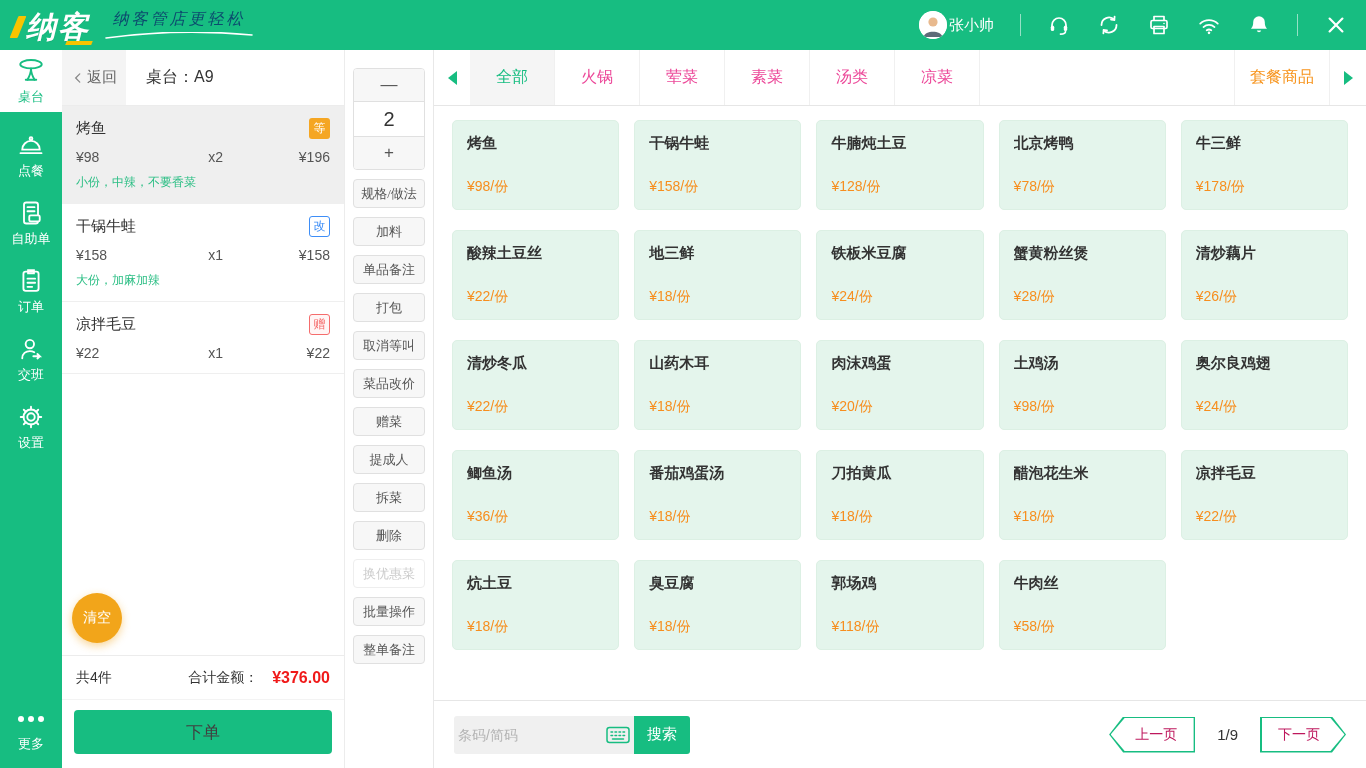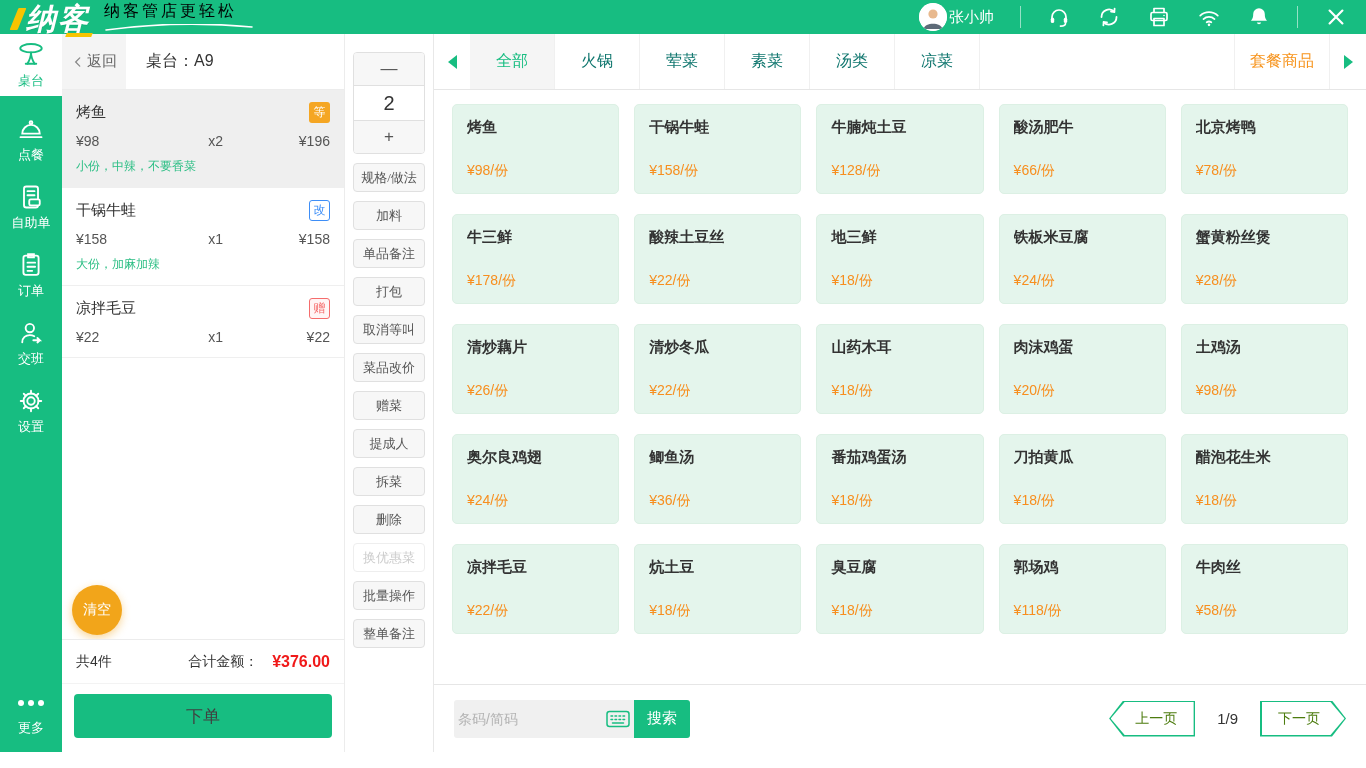--- a/index.html
+++ b/index.html
@@ -1,27 +1,27 @@
 <!DOCTYPE html>
 <html><head>
 <meta charset="utf-8">
 <style>
   * { margin:0; padding:0; box-sizing:border-box; }
   html,body { width:1366px; height:768px; overflow:hidden; }
   body { font-family:"Liberation Sans","DejaVu Sans",sans-serif; background:#fff; color:#333; }
 
   
-  .topbar { height:34px; background:#17BD81; display:flex; align-items:center; padding:0 18px 0 14px; }
+  .topbar { height:50px; background:#17BD81; display:flex; align-items:center; padding:0 18px 0 14px;text-align:center; }
   .logo { display:flex; align-items:flex-end; gap:14px; }
   .logo-mark { display:flex; align-items:center; position:relative; }
   .logo-accent { width:8px; height:22px; background:#F7C400; transform:skewX(-22deg); margin-right:4px; border-radius:1px; }
   .brand-text { color:#fff; font-size:30px; font-weight:bold; font-style:italic; letter-spacing:2px; line-height:1; text-shadow:0 1px 0 rgba(0,0,0,.08); }
   .brand-underline { position:absolute; right:-2px; bottom:-3px; width:26px; height:4px; background:#F7C400; transform:skewX(-22deg); }
   .tagline-wrap { display:flex; flex-direction:column; padding-bottom:2px; }
-  .tagline { color:#000000; font-size:16px; letter-spacing:3px; }
+  .tagline { color:#0c4a6e; font-size:16px; font-style:italic; letter-spacing:3px; }
   .tagline-swoosh { margin-top:2px; }
   .top-right { margin-left:auto; display:flex; align-items:center; gap:26px; }
   .user { display:flex; align-items:center; gap:2px; cursor:pointer; }
   .avatar { width:28px; height:28px; border-radius:50%; background:#fff; overflow:hidden; }
   .user-name { color:#fff; font-size:15px; }
   .tb-divider { width:1px; height:22px; background:rgba(255,255,255,.55); }
   .tb-icon { width:24px; height:24px; cursor:pointer; display:flex; align-items:center; justify-content:center; }
 
   
   .main { display:flex; height:718px; }
@@ -48,21 +48,21 @@
   .op-name { font-size:15px; color:#333; }
   .badge { min-width:21px; height:21px; padding:0 2px; border-radius:3px; font-size:12px; display:flex; align-items:center; justify-content:center; }
   .badge.wait { background:#F5A623; color:#fff; }
   .badge.edit { border:1px solid #3E8EF7; color:#3E8EF7; background:#fff; }
   .badge.gift { border:1px solid #F56C6C; color:#F56C6C; background:#fff5f5; }
   .op-row2 { display:flex; align-items:center; margin-top:10px; font-size:14px; color:#555; }
   .op-price { width:40%; }
   .op-qty { width:30%; text-align:center; }
   .op-total { width:30%; text-align:right; }
   .op-note { margin-top:9px; font-size:12px; color:#2BBE84; }
-  .clear-btn { position:absolute; left:10px; bottom:4px; width:50px; height:50px; border-radius:50%; background:#F2A51A; color:#fff; font-size:14px; display:flex; align-items:center; justify-content:center; cursor:pointer; box-shadow:0 3px 8px rgba(242,165,26,.45); }
+  .clear-btn { position:absolute; left:10px; bottom:12px; width:50px; height:50px; border-radius:50%; background:#F2A51A; color:#fff; font-size:14px; display:flex; align-items:center; justify-content:center; cursor:pointer; box-shadow:0 3px 8px rgba(242,165,26,.45); }
   .op-total-row { height:44px; border-top:1px solid #ececec; display:flex; align-items:center; padding:0 14px; font-size:14px; flex-shrink:0; }
   .op-count { color:#333; }
   .op-sum { margin-left:auto; color:#333; }
   .op-sum-val { color:#F01A1A; font-weight:bold; font-size:16px; margin-left:14px; }
   .op-submit-wrap { padding:10px 12px 14px; border-top:1px solid #f3f3f3; flex-shrink:0; }
   .submit-btn { width:100%; height:44px; background:#17BD81; border:none; border-radius:4px; color:#404040; font-size:17px; cursor:pointer; font-family:inherit; }
 
   
   .actions-col { width:89px; background:#fff; border-right:1px solid #e8e8e8; padding:18px 0 0; display:flex; flex-direction:column; align-items:center; flex-shrink:0; }
   .qty-group { width:72px; border:1px solid #e0e0e0; border-radius:4px; overflow:hidden; }
@@ -70,21 +70,21 @@
   .qty-val { height:36px; background:#fff; border-top:1px solid #e0e0e0; border-bottom:1px solid #e0e0e0; display:flex; align-items:center; justify-content:center; font-size:20px; color:#333; }
   .act-btn { width:72px; height:29px; margin-top:9px; background:#f7f7f7; border:1px solid #e0e0e0; border-radius:4px; color:#555; font-size:13px; cursor:pointer; font-family:Liberation Serif, serif; white-space:nowrap; padding:0; }
   .act-btn.disabled { background:#fff; border-color:#eee; color:#ccc; cursor:default; }
 
   
   .content { flex:1; display:flex; flex-direction:column; background:#fff; min-width:0; }
   .tabs-row { height:56px; border-bottom:1px solid #e6e6e6; display:flex; align-items:stretch; flex-shrink:0; }
   .tab-arrow { width:36px; display:flex; align-items:center; justify-content:center; cursor:pointer; }
   .tri-left { width:0; height:0; border-top:7px solid transparent; border-bottom:7px solid transparent; border-right:9px solid #17BD81; }
   .tri-right { width:0; height:0; border-top:7px solid transparent; border-bottom:7px solid transparent; border-left:9px solid #17BD81; }
-  .tab { width:85px; display:flex; align-items:center; justify-content:center; font-size:16px; color:#0f766e; border-right:1px solid #f0f0f0; cursor:pointer; }
+  .tab { width:85px; display:flex; align-items:center; justify-content:center; font-size:16px; color:#ec4899; border-right:1px solid #f0f0f0; cursor:pointer; }
   .tab:first-of-type { border-left:1px solid #f0f0f0; }
   .tab.active { background:#f5f5f5; color:#17BD81; }
   .tabs-spacer { flex:1; }
   .combo-tab { width:96px; display:flex; align-items:center; justify-content:center; font-size:16px; color:#F7941D; border-left:1px solid #f0f0f0; border-right:1px solid #f0f0f0; cursor:pointer; }
 
   .grid { padding:14px 18px 0; display:grid; grid-template-columns:repeat(5,1fr); gap:20px 15px; flex:1; align-content:start; }
   .card { height:90px; background:#E4F5EC; border:1px solid #dcf0e4; border-radius:5px; padding:13px 14px; display:flex; flex-direction:column; justify-content:space-between; cursor:pointer; }
   .card-name { font-size:15px; font-weight:bold; color:#333; white-space:nowrap; overflow:hidden; }
   .card-price { font-size:14px; color:#F78E1E; }
 
@@ -95,21 +95,21 @@
   .search-input::placeholder { color:#b3b3b3; }
   .kb-icon { flex-shrink:0; cursor:pointer; display:flex; }
   .search-btn { width:56px; height:38px; background:#17BD81; color:#fff; border:none; border-radius:0 3px 3px 0; font-size:15px; cursor:pointer; font-family:inherit; }
   .pager { margin-left:auto; display:flex; align-items:center; gap:22px; }
   .pg { position:relative; width:86px; height:36px; cursor:pointer; }
   .pg i { position:absolute; display:block; }
   .pg .outer { inset:0; background:#17BD81; }
   .pg .inner { inset:1.5px; background:#fff; }
   .pg-prev .outer, .pg-prev .inner { clip-path:polygon(14px 0,100% 0,100% 100%,14px 100%,0 50%); }
   .pg-next .outer, .pg-next .inner { clip-path:polygon(0 0,calc(100% - 14px) 0,100% 50%,calc(100% - 14px) 100%,0 100%); }
-  .pg span { position:absolute; inset:0; display:flex; align-items:center; justify-content:center; color:#4d7c0f; font-size:14px; }
+  .pg span { position:absolute; inset:0; display:flex; align-items:center; justify-content:center; color:#be185d; font-size:14px; }
   .pg-prev span { padding-left:8px; }
   .pg-next span { padding-right:8px; }
   .page-ind { font-size:15px; color:#333; }
 </style>
 </head>
 <body>
 
 <div class="topbar">
   <div class="logo">
     <div class="logo-mark">
@@ -354,24 +354,20 @@
         </div>
       <div class="card">
           <span class="card-name">干锅牛蛙</span>
           <span class="card-price">¥158/份</span>
         </div>
       <div class="card">
           <span class="card-name">牛腩炖土豆</span>
           <span class="card-price">¥128/份</span>
         </div>
       <div class="card">
-          <span class="card-name">酸汤肥牛</span>
-          <span class="card-price">¥66/份</span>
-        </div>
-      <div class="card">
           <span class="card-name">北京烤鸭</span>
           <span class="card-price">¥78/份</span>
         </div>
       <div class="card">
           <span class="card-name">牛三鲜</span>
           <span class="card-price">¥178/份</span>
         </div>
       <div class="card">
           <span class="card-name">酸辣土豆丝</span>
           <span class="card-price">¥22/份</span>

